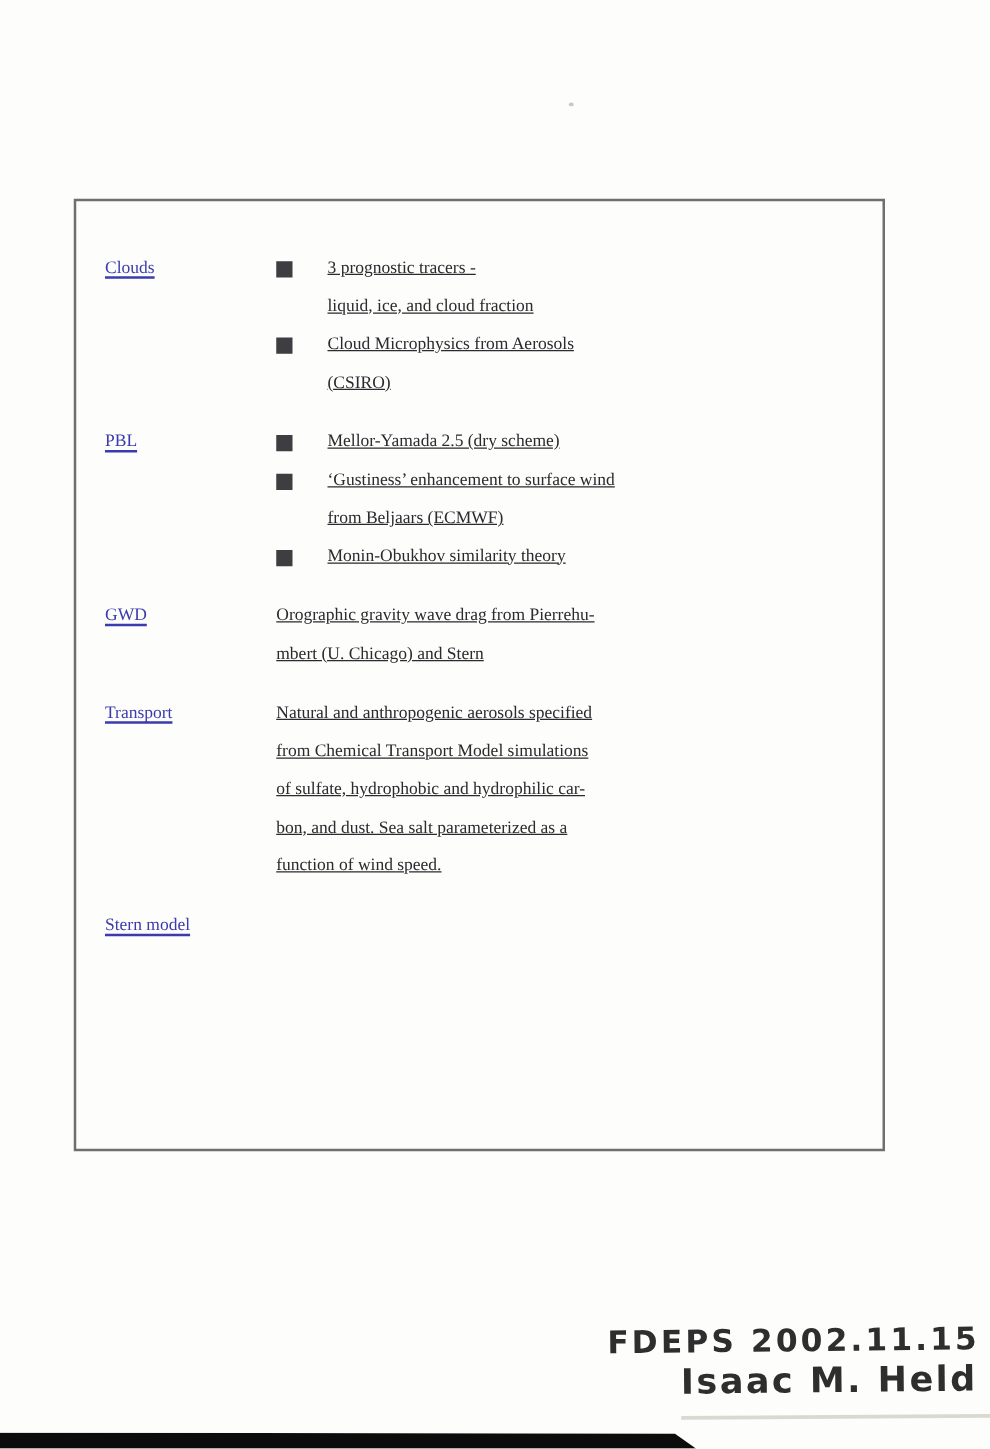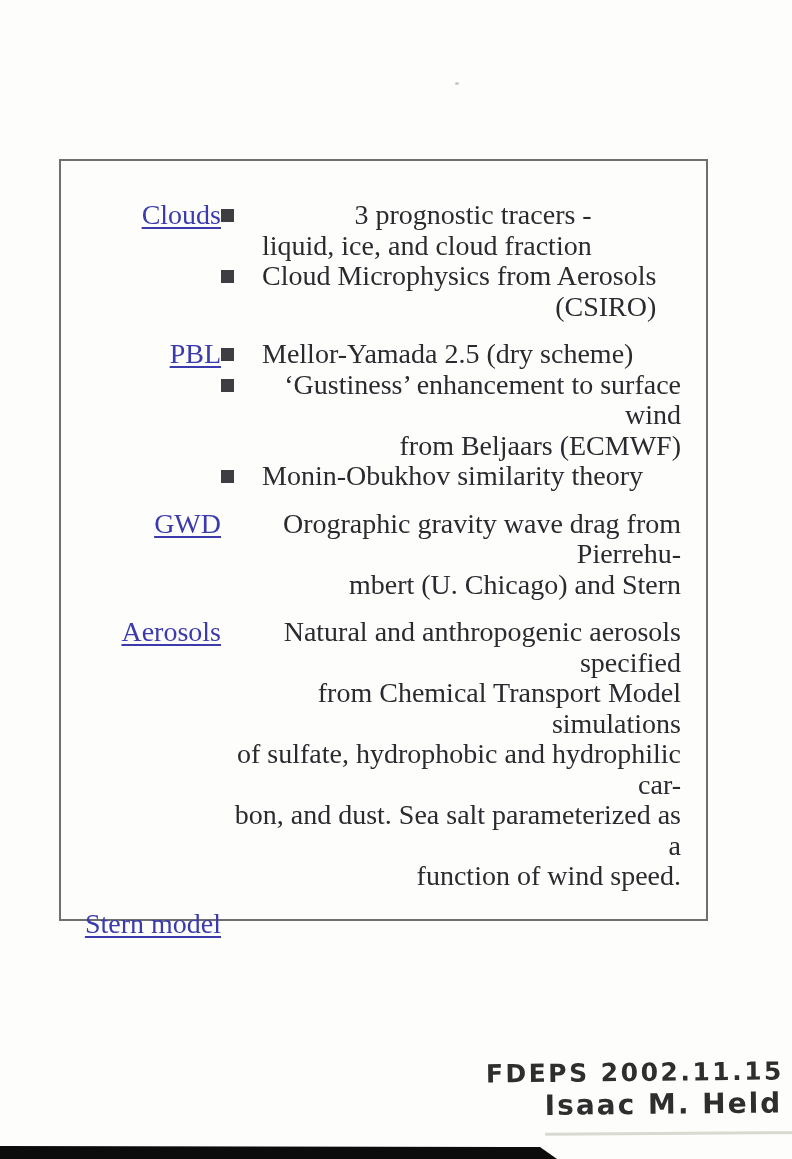--- a/index.html
+++ b/index.html
@@ -29,24 +29,23 @@
     box-sizing: border-box;
     border: 2px solid var(--border, #6f6f6f);
     padding: 39px 20px 0 23px;
     background: transparent;
   }
 
   .section {
     display: grid;
     grid-template-columns: 137px 460px;
     margin-bottom: 17px;
-    font-size: 28px;
+    font-size: 14px;
     line-height: 30.5px;
     color: var(--text, #2a2a2f);
-    text-align: right;
   }
 
   .label-cell { grid-column: 1; }
 
   .label-link {
     color: var(--link-blue, #3b3bad);
     text-decoration: underline;
     text-underline-offset: 3px;
     text-decoration-thickness: 1.5px;
     cursor: pointer;
@@ -62,20 +61,21 @@
   .bullet-square {
     flex: none;
     width: 13px;
     height: 13px;
     background: var(--bullet, #3e3e42);
     margin: 9px 28px 0 0;
   }
 
   .bullet-text, .section-text {
     white-space: pre-line;
+    text-decoration: underline;
   }
 
   .handwriting {
     position: absolute;
     top: 1058px;
     right: 8px;
     text-align: right;
     font-family: "DejaVu Sans", sans-serif;
     font-weight: 800;
     color: var(--handwriting, #2e2e2e);
@@ -178,21 +178,21 @@
         <span class="label-link">GWD</span>
       </div>
       <div class="content-cell">
         <span class="section-text">Orographic gravity wave drag from Pierrehu-
 mbert (U. Chicago) and Stern</span>
       </div>
     </div>
 
     <div class="section">
       <div class="label-cell">
-        <span class="label-link">Aerosols</span>
+        <span class="label-link">Transport</span>
       </div>
       <div class="content-cell">
         <span class="section-text">Natural and anthropogenic aerosols specified
 from Chemical Transport Model simulations
 of sulfate, hydrophobic and hydrophilic car-
 bon, and dust. Sea salt parameterized as a
 function of wind speed.</span>
       </div>
     </div>
 

